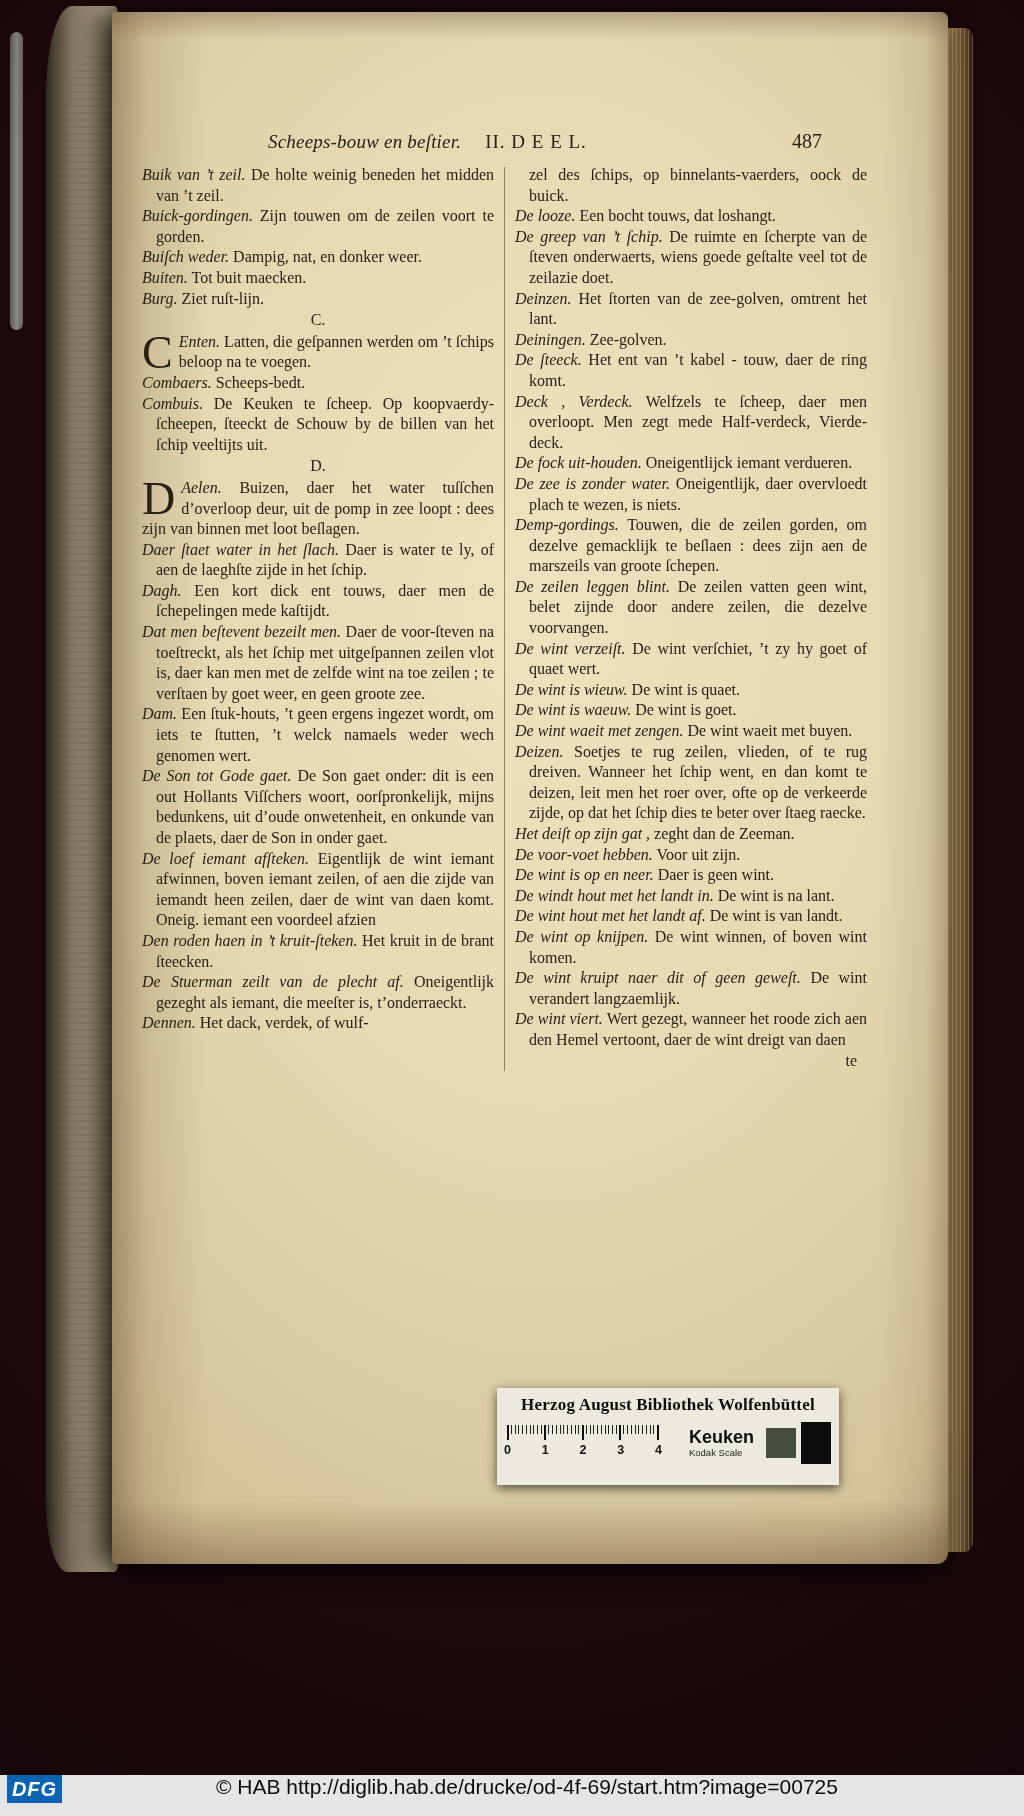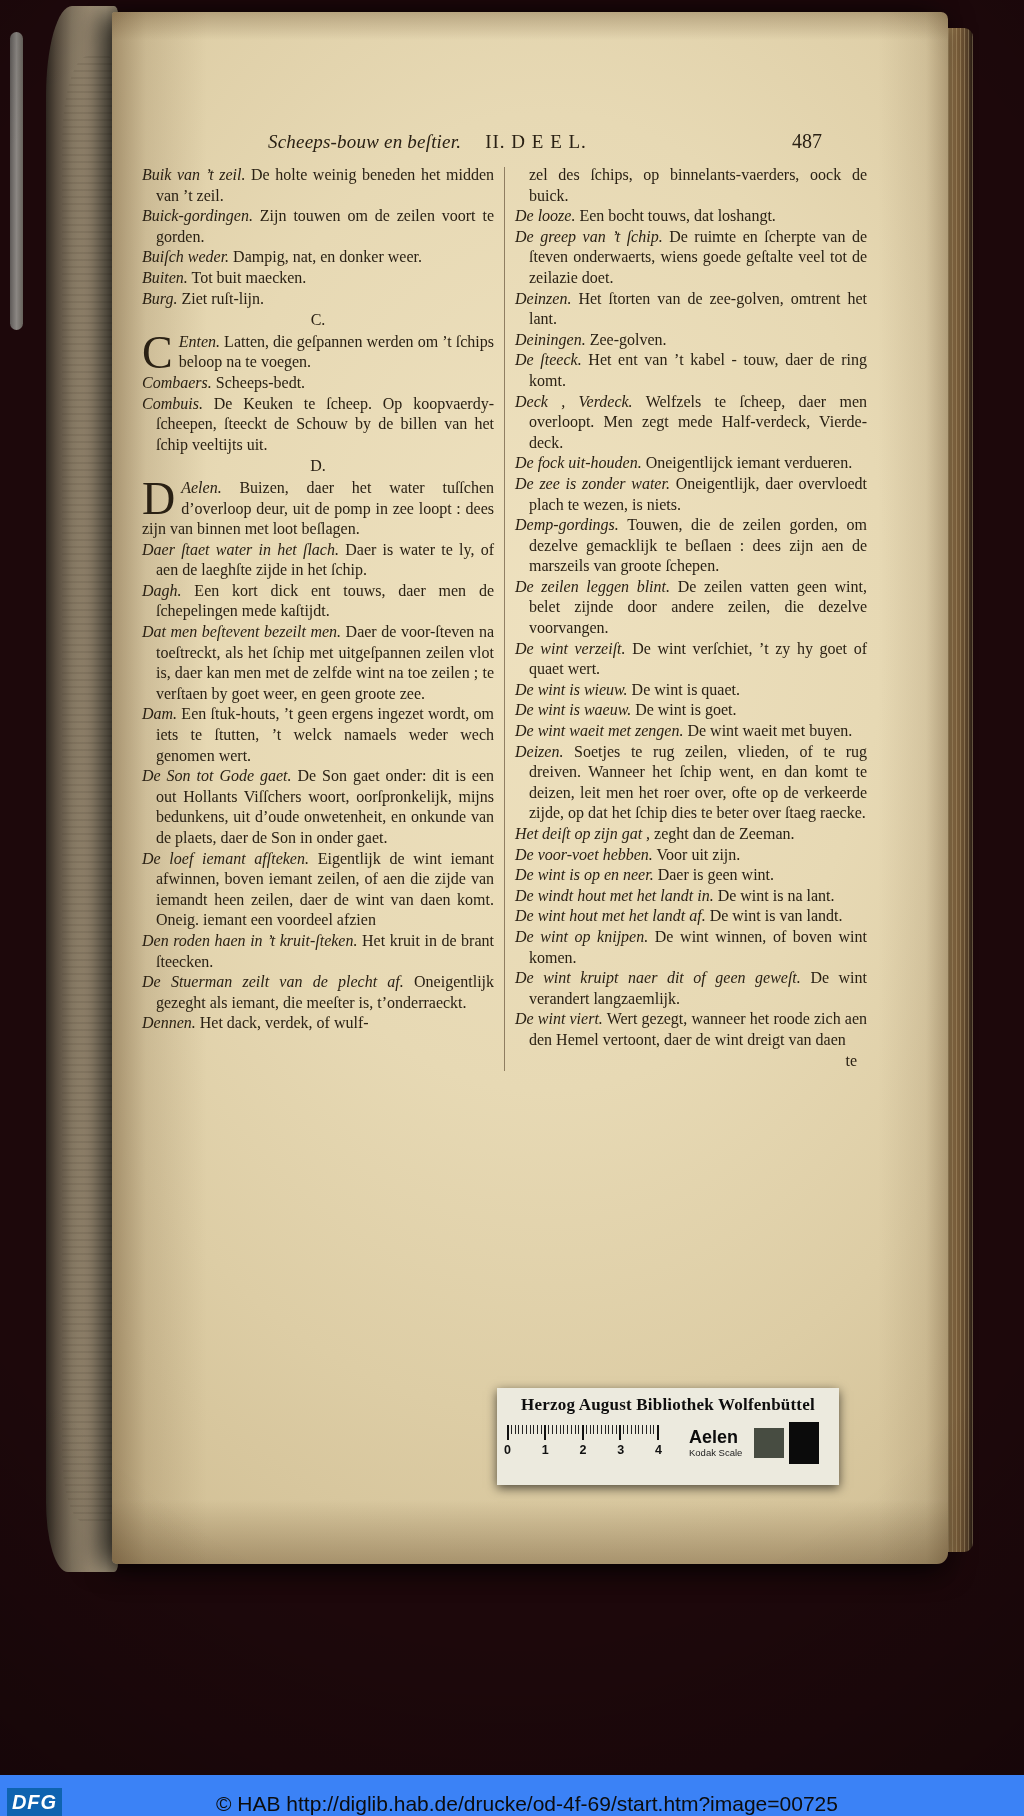--- a/index.html
+++ b/index.html
@@ -79,22 +79,22 @@
     background:repeating-linear-gradient(90deg,#222 0 1px, transparent 1px 3.75px);}
   .ruler-numbers{position:absolute;left:-3px;top:18px;width:158px;display:flex;justify-content:space-between;
     font-family:"Liberation Sans",sans-serif;font-size:12.5px;font-weight:bold;color:#111;}
   .kodak-block{margin-left:12px;line-height:1;}
   .kodak{font-family:"Liberation Sans",sans-serif;font-weight:bold;font-size:18px;color:#0d0d0d;}
   .gray-scale{font-family:"Liberation Sans",sans-serif;font-size:9.5px;margin-top:2px;color:#222;}
   .patch{flex:none;}
   .patch.dark{width:30px;height:30px;background:#474c41;margin-left:12px;}
   .patch.black{width:30px;height:42px;background:#0b0b0b;margin-left:5px;}
 
-  .footer{position:absolute;left:0;bottom:0;width:1024px;height:41px;background:#3b82f6;
-    display:flex;align-items:flex-end;z-index:5;}
+  .footer{position:absolute;left:0;bottom:0;width:1024px;height:41px;background:#e5e5e5;
+    display:flex;align-items:flex-start;z-index:5;}
   .dfg{margin-left:7px;width:55px;height:28px;background:var(--dfg-blue);color:#fff;
     display:flex;align-items:center;justify-content:center;
     font-family:"Liberation Sans",sans-serif;font-weight:bold;font-style:italic;font-size:20px;letter-spacing:1px;}
   .copyright{flex:1;text-align:center;font-family:"Liberation Sans",sans-serif;font-size:21px;color:#0c0c0c;padding-right:32px;}
 </style>
 </head>
 <body>
 
 <div class="stage">
 
@@ -175,21 +175,21 @@
         <div class="ticks-major"></div>
         <div class="ruler-numbers" id="ruler-numbers">
             <span>0</span>
             <span>1</span>
             <span>2</span>
             <span>3</span>
             <span>4</span>
           </div>
       </div>
       <div class="kodak-block">
-        <div class="kodak">Aelen</div>
+        <div class="kodak">Keuken</div>
         <div class="gray-scale">Kodak Scale</div>
       </div>
       <div class="patch dark"></div>
       <div class="patch black"></div>
     </div>
   </div>
 
   <div class="footer">
     <div class="dfg">DFG</div>
     <div class="copyright">© HAB http://diglib.hab.de/drucke/od-4f-69/start.htm?image=00725</div>

